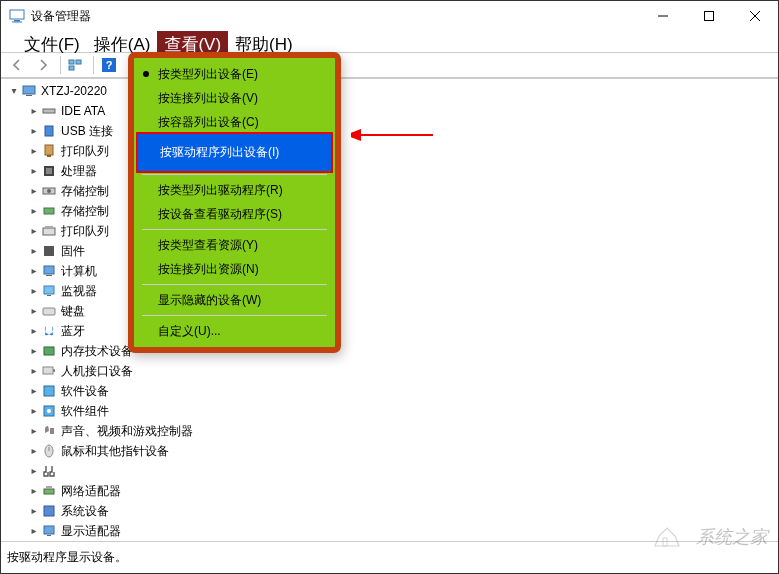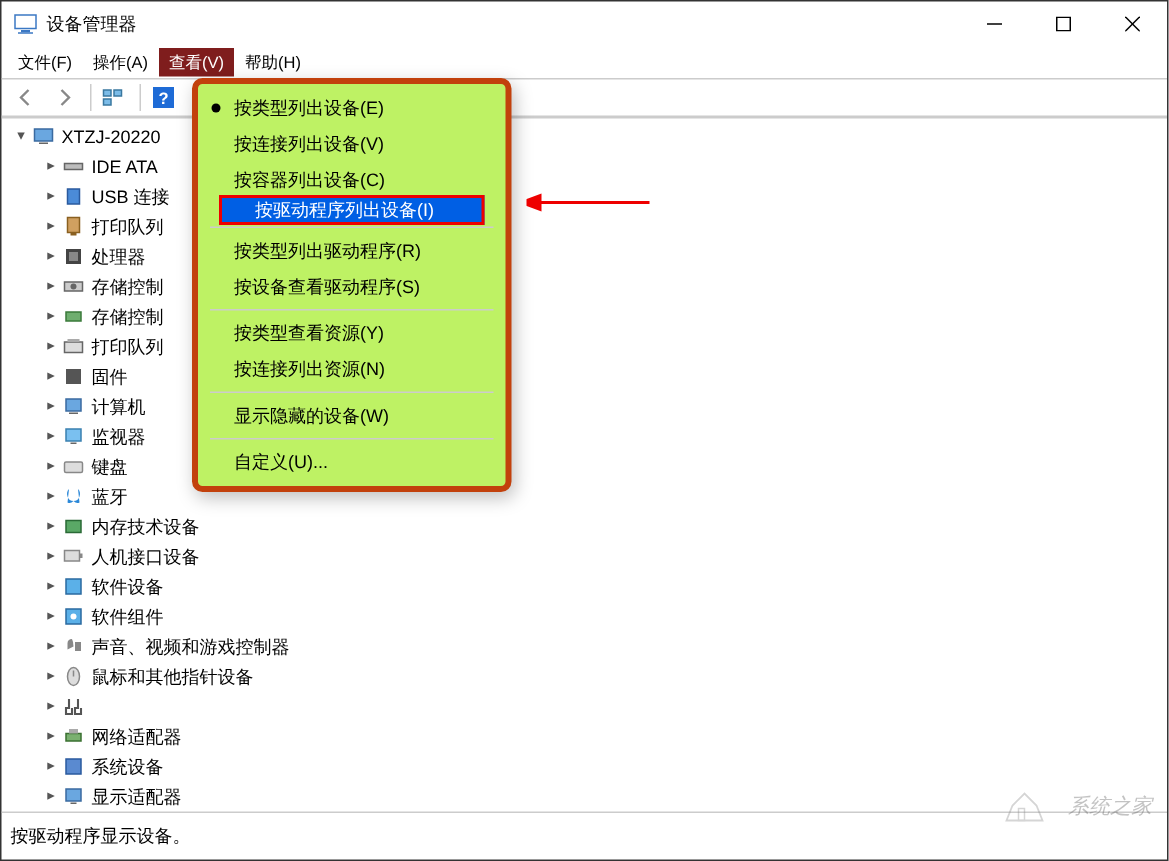--- a/index.html
+++ b/index.html
@@ -4,47 +4,47 @@
 <style>
   * { box-sizing: border-box; font-family: "Microsoft YaHei", "Segoe UI", sans-serif; }
   body { margin: 0; background: #fff; width: 779px; height: 574px; border: 1px solid #333; position: relative; overflow: hidden; }
 
   .titlebar { height: 30px; display: flex; align-items: center; padding: 0 8px; position: relative; text-align: right; }
   .titlebar .app-icon { width: 16px; height: 16px; margin-right: 6px; display:inline-flex; align-items:center; }
   .titlebar .title { font-size: 12px; }
   .titlebar .win-controls { position: absolute; right: 0; top: 0; display: flex; }
   .win-btn { width: 46px; height: 30px; display: flex; align-items: center; justify-content: center; font-size: 12px; }
 
-  .menubar { height: 21px; display: flex; align-items: center; font-size: 11px; padding-left: 4px; }
+  .menubar { height: 21px; display: flex; align-items: flex-start; font-size: 17px; padding-left: 16px; }
   .menubar .menu-item { padding: 2px 7px; }
   .menubar .menu-item.open { background: #7f1d1d; color: #fff; }
 
   .toolbar { height: 26px; border-top: 1px solid #ccc; border-bottom: 1px solid #ccc; display: flex; align-items: center; padding: 0 4px; gap:0; }
   .toolbar .tbtn { width: 24px; height: 22px; display:flex; align-items:center; justify-content:center; margin-right:2px; }
   .toolbar .sep { width: 1px; height: 18px; background: #ccc; margin: 0 3px; }
 
   .content { position: absolute; top: 77px; left: 0; right: 0; bottom: 20px; overflow: hidden; border-top:1px solid #ccc; }
   .tree { font-size: 12px; line-height: 20px; padding: 2px 0; }
   .node { display: flex; align-items: center; height: 20px; white-space: nowrap; }
   .node .chev { width: 14px; display: inline-flex; align-items:center; justify-content:center; font-size: 10px; color: #555; }
   .node .icon { width: 16px; height:16px; margin-right: 4px; display:inline-flex; align-items:center; justify-content:center; }
   .node.root { padding-left: 6px; }
   .node.child { padding-left: 26px; }
 
-  .dropdown { position: absolute; top: 51px; left: 127px; width: 213px; background: #bef264; border: 4px solid #c2410c; border-radius: 7px; box-shadow: 2px 4px 12px rgba(0,0,0,0.25); padding: 4px 0; z-index: 50; }
+  .dropdown { position: absolute; top: 51px; left: 127px; width: 213px; background: #84cc16; border: 6px solid #c2410c; border-radius: 7px; box-shadow: 2px 4px 12px rgba(0,0,0,0.25); padding: 4px 0; z-index: 50; }
   .dropdown .ditem { height: 24px; display:flex; align-items:center; font-size:12px; padding-left: 24px; position:relative; }
   .dropdown .ditem .bullet { position:absolute; left:9px; width:6px; height:6px; border-radius:50%; background:#000; }
-  .dropdown .ditem.highlight { background: #005fe4; color: #fff; border:2px solid #e00; margin:-2px 14px; padding-left:22px; height:20px;}
+  .dropdown .ditem.highlight { background: #005fe4; color: #fff; border:2px solid #e00; margin:-2px 2px; padding-left:22px; height:41px;}
   .dropdown .dsep { height: 1px; background: #ccc; margin: 3px 8px; }
 
   .arrow { position: absolute; top: 120px; left: 350px; z-index: 60; pointer-events:none; }
 
   .statusbar { position: absolute; bottom: 0; left:0; right:0; height: 32px; border-top:1px solid #ccc; font-size:12px; padding:2px 6px; display:flex; align-items:center; }
 
-  .watermark { position:absolute; right:10px; bottom:24px; opacity:0.35; font-size:14px; color:#555; font-style:italic; display:flex; align-items:center; gap:16px; pointer-events:none;justify-content:flex-end;}
+  .watermark { position:absolute; right:10px; bottom:24px; opacity:0.35; font-size:18px; color:#555; font-style:italic; display:flex; align-items:center; gap:16px; pointer-events:none;justify-content:flex-end;}
   svg { display:block; }
 </style>
 </head>
 <body>
 
 <div class="titlebar">
   <span class="app-icon">
     <svg width="16" height="16" viewBox="0 0 16 16">
         <rect x="1" y="2" width="14" height="9" fill="none" stroke="#3b78c4" stroke-width="1"></rect>
         <rect x="5" y="12" width="6" height="1.5" fill="#3b78c4"></rect>

